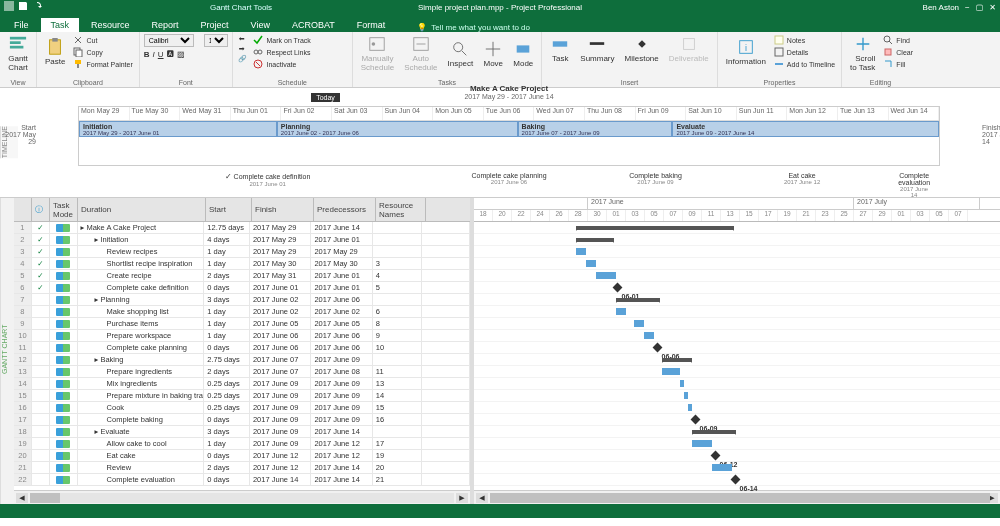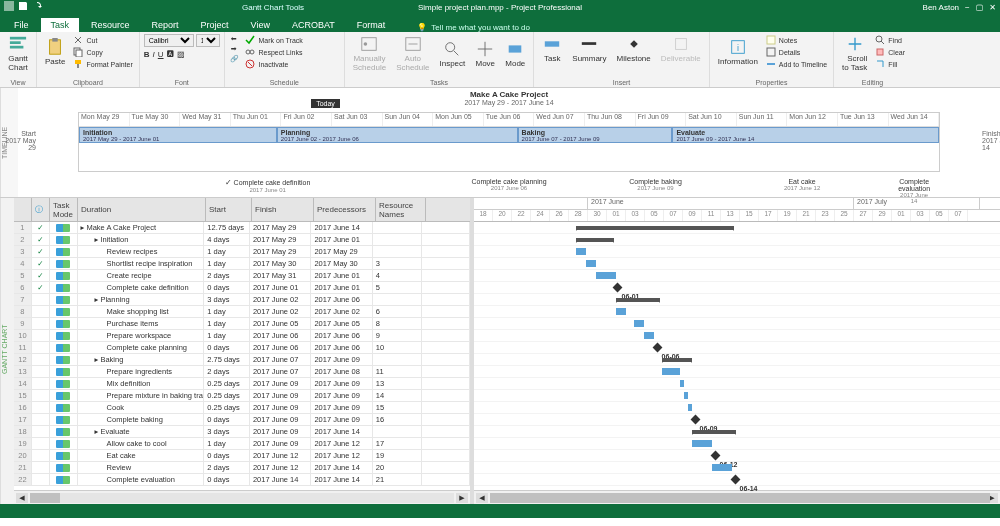--- a/index.html
+++ b/index.html
@@ -3,44 +3,44 @@
 <meta charset="utf-8">
 <style>
   * { box-sizing: border-box; margin: 0; padding: 0; }
   body { font-family: 'Segoe UI', Tahoma, sans-serif; font-size: 9px; color: #333; background: #fff; width: 1000px; height: 526px; overflow: hidden; }
 
   
   .titlebar { background: #0e6e3c; height: 14px; color: #fff; display: flex; align-items: center; justify-content: center; position: relative; font-size: 8px; }
   .titlebar .left { position: absolute; left: 4px; display: flex; gap: 4px; }
   .titlebar .right { position: absolute; right: 4px; display: flex; gap: 6px; }
   .titlebar .center { text-align: left; }
-  .sub-title { position: absolute; left: 210px; font-size: 8px; color: #dff; margin-left: 32px; }
+  .sub-title { position: absolute; left: 210px; font-size: 8px; color: #dff; }
   .titlebar svg { width: 10px; height: 10px; fill: #fff; }
 
   
   .ribbon-tabs { background: #0e6e3c; height: 18px; display: flex; align-items: flex-end; padding-left: 4px; gap: 2px; }
   .ribbon-tab { padding: 2px 10px; color: #fff; font-size: 9px; cursor: pointer; }
   .ribbon-tab.active { background: #fff; color: #0e6e3c; }
   .tell-me { margin-left: 20px; color: #cfe; font-size: 8px; display: flex; align-items: center; gap: 4px; }
 
   
   .ribbon { background: #f3f3f3; border-bottom: 1px solid #ccc; height: 56px; display: flex; font-size: 8px; }
   .ribbon-group { border-right: 1px solid #ddd; padding: 2px 4px 0 4px; display: flex; flex-direction: column; justify-content: space-between; position: relative; }
   .ribbon-group-label { text-align: center; color: #666; font-size: 7px; padding-bottom: 1px; }
   .ribbon-buttons { display: flex; gap: 2px; }
   .ribbon-btn-large { display: flex; flex-direction: column; align-items: center; justify-content: center; padding: 1px 4px; gap: 1px; min-width: 28px; }
   .ribbon-btn-large svg { width: 18px; height: 18px; }
   .ribbon-btn-small-col { display: flex; flex-direction: column; gap: 0; font-size: 7px; }
   .ribbon-btn-small { display: flex; align-items: center; gap: 3px; padding: 1px 2px; white-space: nowrap; }
   .ribbon-btn-small svg { width: 10px; height: 10px; }
-  .font-box { display: flex; gap: 2px; align-items: center; }
+  .font-box { display: flex; gap: 10px; align-items: center; }
   .font-box select, .font-box input { font-size: 7px; height: 13px; border: 1px solid #bbb; }
 
   
-  .timeline-pane { height: 110px; border-bottom: 1px solid #ccc; position: relative; display: flex; }
+  .timeline-pane { height: 110px; border-bottom: 1px solid #ccc; position: relative; display: flex; align-items: center; }
   .timeline-sidelabel { width: 18px; writing-mode: vertical-rl; transform: rotate(180deg); text-align: center; font-size: 7px; color: #888; background: #f7f7f7; border-right: 1px solid #ddd; }
   .timeline-body { flex: 1; padding: 2px 20px; position: relative; }
   .timeline-title { text-align: center; font-size: 8px; font-weight: bold; }
   .timeline-subtitle { text-align: center; font-size: 7px; color: #666; }
   .timeline-scale { position: relative; margin-top: 6px; border: 1px solid #ccc; height: 60px; }
   .timeline-scale-row { display: flex; height: 14px; border-bottom: 1px solid #ddd; }
   .timeline-tick { flex: 1; border-right: 1px solid #eee; padding-left: 2px; font-size: 7px; color: #666; overflow: hidden; white-space: nowrap; }
   .timeline-bar-row { position: relative; height: 18px; }
   .timeline-bar { position: absolute; height: 16px; background: #b8d0e8; border: 1px solid #6a9acc; font-size: 7px; padding: 1px 3px; overflow: hidden; }
   .timeline-bar .bar-title { font-weight: bold; display: block; }
@@ -660,21 +660,21 @@
           <div class="gc gc-pred">11</div>
           <div class="gc gc-res"></div>
         </div>
         <div class="grid-row">
           <div class="gc gc-rownum">14</div>
           <div class="gc gc-ind"></div>
           <div class="gc gc-mode">
             <span class="mode-icon"></span>
           </div>
           <div class="gc gc-name ">
-            <span class="indent2">Mix definition</span>
+            <span class="indent2">Mix ingredients</span>
           </div>
           <div class="gc gc-dur">0.25 days</div>
           <div class="gc gc-start">2017 June 09</div>
           <div class="gc gc-finish">2017 June 09</div>
           <div class="gc gc-pred">13</div>
           <div class="gc gc-res"></div>
         </div>
         <div class="grid-row">
           <div class="gc gc-rownum">15</div>
           <div class="gc gc-ind"></div>

